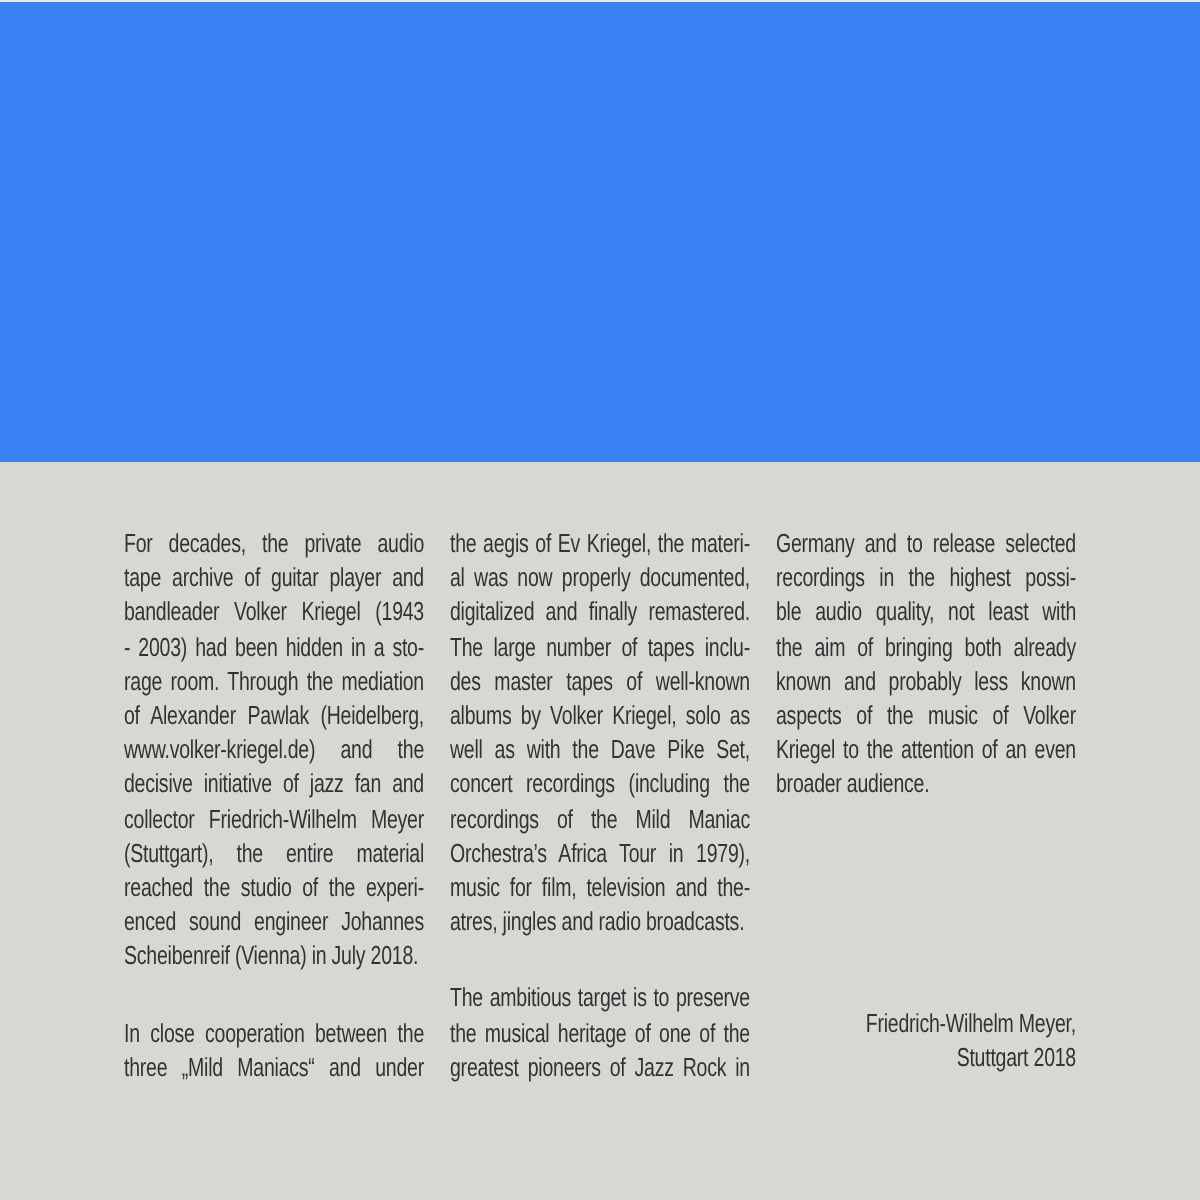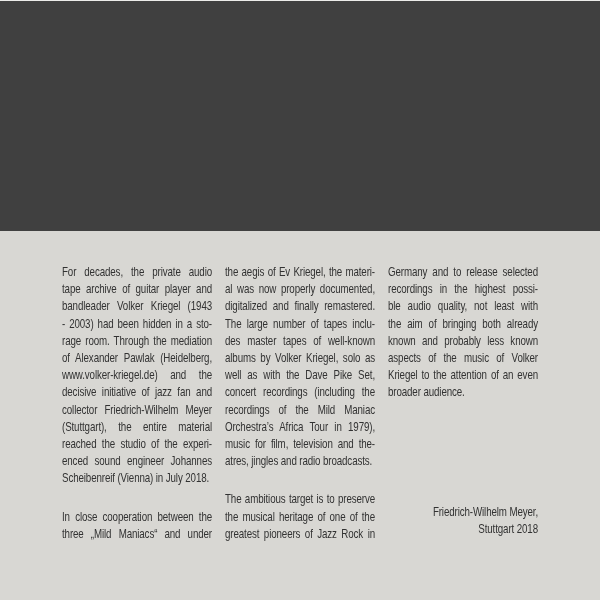--- a/index.html
+++ b/index.html
@@ -49,21 +49,21 @@
   }
   .signature {
     margin-top: 102px;
     text-align: right;
     white-space: pre-line;
   }
 </style>
 </head>
 <body>
 
-<div class="page" style="background: #404040;">
+<div class="page" style="background: #3b82f6;">
   <div class="panel" style="background: rgb(216, 215, 211);">
     <div class="col col-1" style="color: rgb(50, 50, 50);">
         <div class="para">
           <div class="line">For decades, the private audio</div>
           <div class="line">tape archive of guitar player and</div>
           <div class="line">bandleader Volker Kriegel (1943</div>
           <div class="line">- 2003) had been hidden in a sto-</div>
           <div class="line">rage room. Through the mediation</div>
           <div class="line">of Alexander Pawlak (Heidelberg,</div>
           <div class="line">www.volker-kriegel.de) and the</div>

